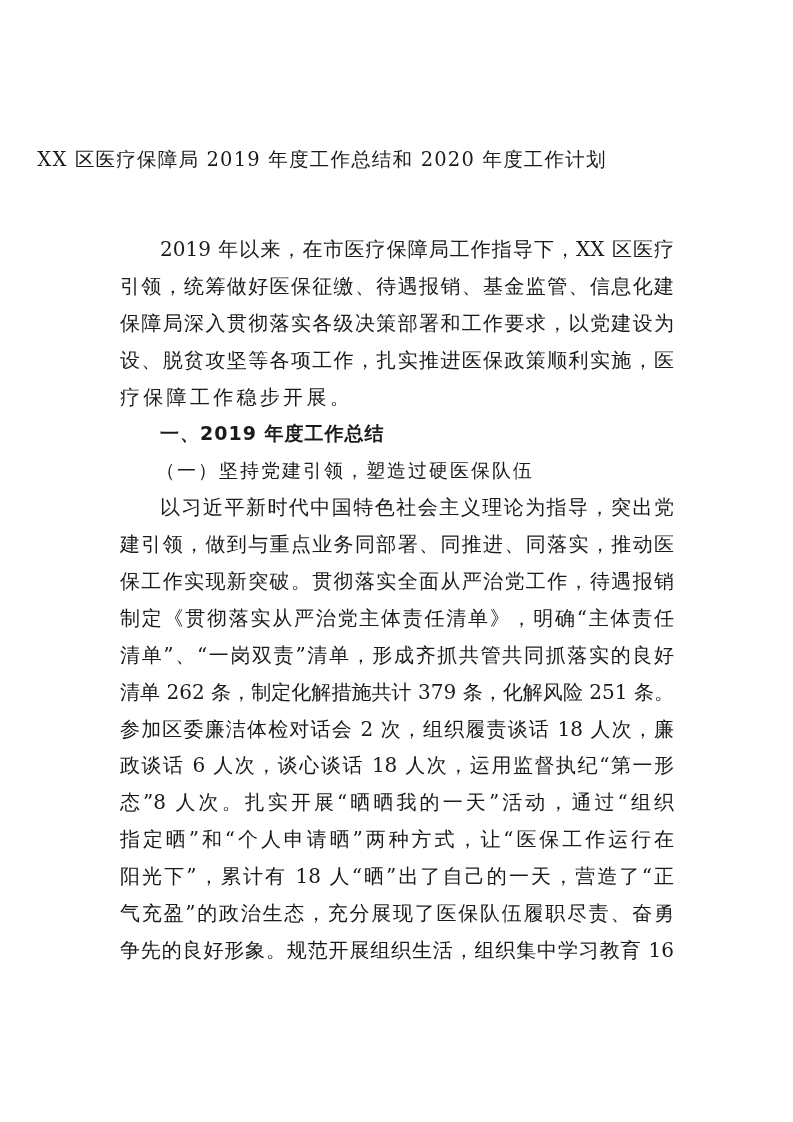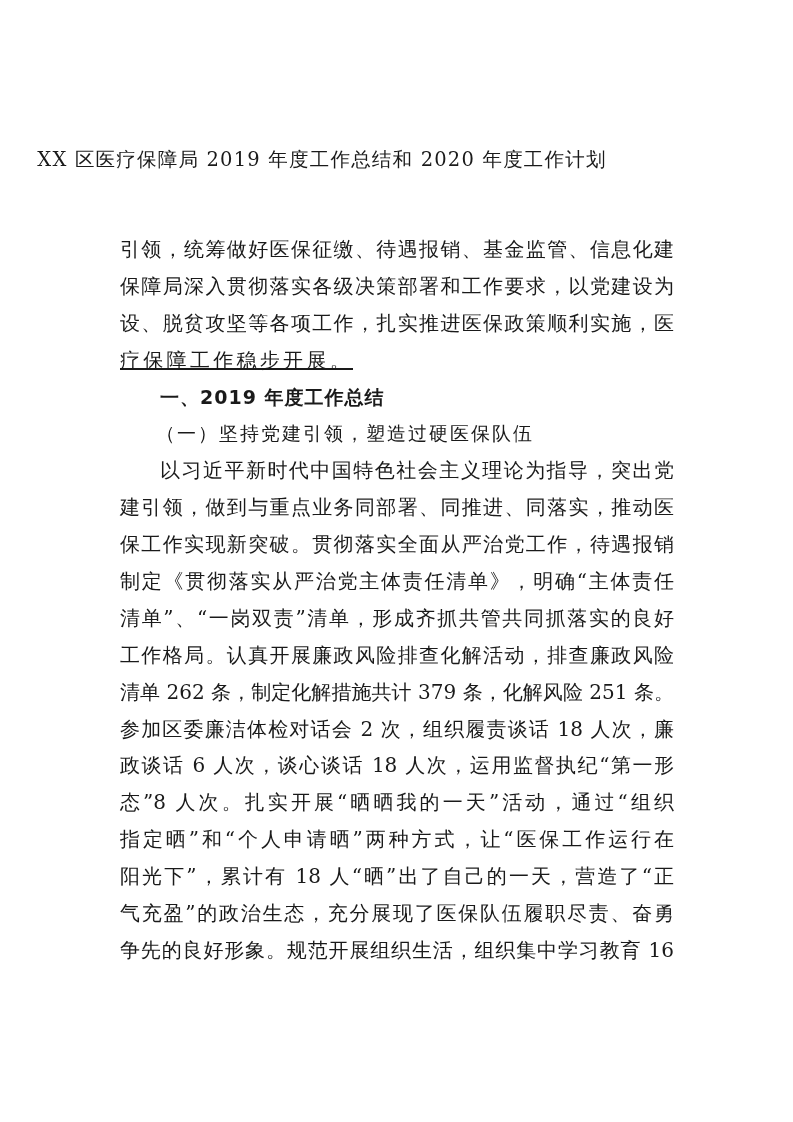--- a/index.html
+++ b/index.html
@@ -4,51 +4,51 @@
 <style>
   html, body { margin: 0; padding: 0; background: #ffffff; }
   body { width: 793px; height: 1122px; position: relative; overflow: hidden;
          font-family: "DejaVu Serif", "Liberation Serif", serif; color: #1a1a1a; }
   .page { position: absolute; left: 0; top: 0; width: 793px; height: 1122px; }
   .title { position: absolute; top: 146px; left: 0; width: 644px; text-align: center;
            font-size: 19.5px; letter-spacing: 1.2px; line-height: 28px; white-space: nowrap; }
   .body { position: absolute; left: 120px; top: 231px; width: 554px; }
   .line { height: 36.9px; line-height: 36.9px; font-size: 20px; white-space: nowrap;
           text-align: justify; text-align-last: justify; letter-spacing: 0; }
-  .line.last { text-align: center; text-align-last: left; letter-spacing: 3.3px; text-decoration: underline; }
+  .line.last { text-align: center; text-align-last: left; letter-spacing: 3.3px; }
   .indent { padding-left: 40px; }
   .h1 { font-family: "DejaVu Sans", "Liberation Sans", sans-serif; font-weight: bold;
         text-align: right; text-align-last: left; letter-spacing: 1px; font-size: 19px; }
   .h2 { font-family: "DejaVu Sans", "Liberation Sans", sans-serif; font-weight: normal;
         text-align: left; text-align-last: left; letter-spacing: 2px; font-size: 19px; padding-left: 36px; }
 </style>
 </head>
 <body>
 
 <div class="page">
   <div class="title">XX 区医疗保障局 2019 年度工作总结和 2020 年度工作计划</div>
 
   <div class="body">
     <div>
+      <div class="line indent">2019 年以来，在市医疗保障局工作指导下，XX 区医疗</div>
       <div class="line">引领，统筹做好医保征缴、待遇报销、基金监管、信息化建</div>
       <div class="line">保障局深入贯彻落实各级决策部署和工作要求，以党建设为</div>
       <div class="line">设、脱贫攻坚等各项工作，扎实推进医保政策顺利实施，医</div>
       <div class="line last">疗保障工作稳步开展。</div>
     </div>
 
     <div class="line h1 indent">一、2019 年度工作总结</div>
     <div class="line h2 indent">（一）坚持党建引领，塑造过硬医保队伍</div>
 
     <div>
       <div class="line indent">以习近平新时代中国特色社会主义理论为指导，突出党</div>
       <div class="line">建引领，做到与重点业务同部署、同推进、同落实，推动医</div>
       <div class="line">保工作实现新突破。贯彻落实全面从严治党工作，待遇报销</div>
       <div class="line">制定《贯彻落实从严治党主体责任清单》，明确“主体责任</div>
       <div class="line">清单”、“一岗双责”清单，形成齐抓共管共同抓落实的良好</div>
-      <div class="line">工作格局。认真开展廉政风险排查化解活动，排查廉政风险</div>
       <div class="line">清单 262 条，制定化解措施共计 379 条，化解风险 251 条。</div>
       <div class="line">参加区委廉洁体检对话会 2 次，组织履责谈话 18 人次，廉</div>
       <div class="line">政谈话 6 人次，谈心谈话 18 人次，运用监督执纪“第一形</div>
       <div class="line">态”8 人次。扎实开展“晒晒我的一天”活动，通过“组织</div>
       <div class="line">指定晒”和“个人申请晒”两种方式，让“医保工作运行在</div>
       <div class="line">阳光下”，累计有 18 人“晒”出了自己的一天，营造了“正</div>
       <div class="line">气充盈”的政治生态，充分展现了医保队伍履职尽责、奋勇</div>
       <div class="line">争先的良好形象。规范开展组织生活，组织集中学习教育 16</div>
     </div>
   </div>

